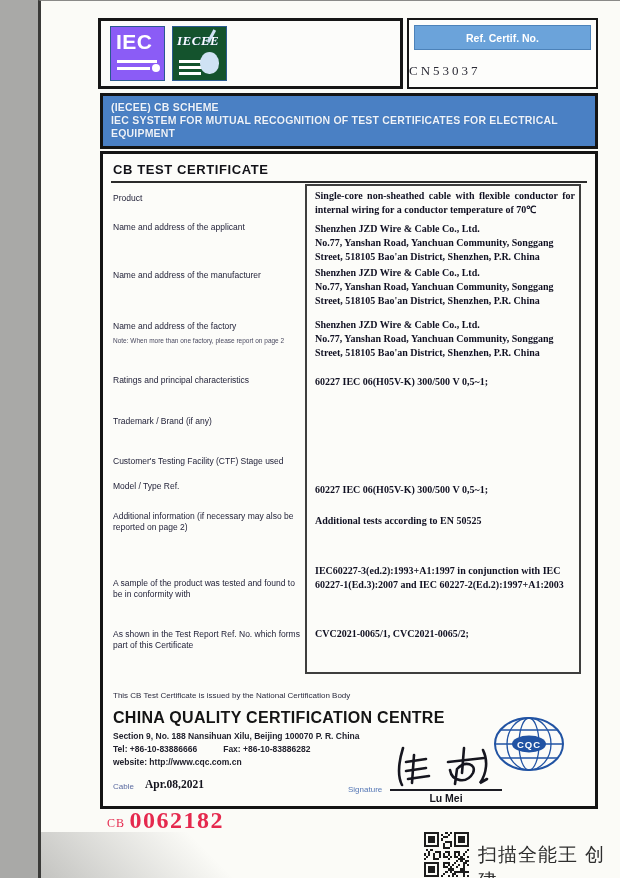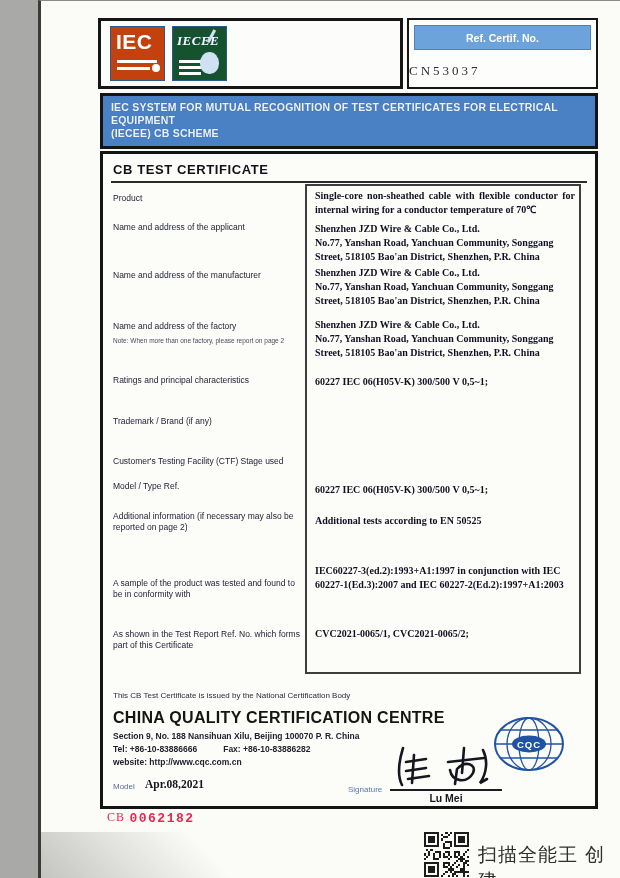--- a/index.html
+++ b/index.html
@@ -22,21 +22,21 @@
     pointer-events:none;
   }
 
   
   .logos-box {
     position:absolute; left:57px; top:17px; width:305px; height:71px;
     border:3px solid #161616; background:#fcfcfa;
   }
   .iec-logo {
     position:absolute; left:9px; top:5px; width:55px; height:55px;
-    background:#c2410c; border:1px solid #2a5a8f; overflow:hidden;
+    background:#8b5cf6; border:1px solid #2a5a8f; overflow:hidden;
   }
   .iec-text {
     color:#fff; font-weight:bold; font-size:21px; line-height:22px;
     margin:4px 0 0 5px; letter-spacing:0.5px;
     font-family:"Liberation Sans", sans-serif;
   }
   .iec-bar { position:absolute; left:6px; height:3px; background:#fff; }
   .iec-bar.b1 { top:33px; width:40px; }
   .iec-bar.b2 { top:40px; width:33px; }
   .iec-dot { position:absolute; left:41px; top:37px; width:8px; height:8px; border-radius:50%; background:#fff; }
@@ -136,21 +136,21 @@
   .sig-line { position:absolute; left:287px; top:635px; width:112px; border-top:2px solid #1c1c24; }
   .sig-name {
     position:absolute; left:287px; top:638px; width:112px; text-align:center;
     font-size:10.5px; font-weight:bold; color:#15151d;
   }
   .cqc-logo { position:absolute; left:388px; top:561px; }
 
   
   .stamp { position:absolute; left:66px; top:806px; color:#e5294e; white-space:nowrap; }
   .stamp-prefix { font-family:"Liberation Serif", serif; font-size:12px; letter-spacing:1px; }
-  .stamp-number { font-family:Liberation Mono, monospace; font-weight:bold; font-size:13px; letter-spacing:1.5px; vertical-align:-1px; }
+  .stamp-number { font-family:Liberation Serif, serif; font-weight:bold; font-size:24px; letter-spacing:1.5px; vertical-align:-1px; }
 
   .qr-wrap { position:absolute; left:383px; top:831px; width:45px; height:45px; }
   .scanner-note {
     position:absolute; left:437px; top:841px;
     font-size:19px; color:#2f2f2f; letter-spacing:1px;
     font-family:"DejaVu Sans", sans-serif;
   }
 </style>
 </head>
 <body>
@@ -175,22 +175,22 @@
       <div class="iecee-ball"></div>
     </div>
   </div>
 
   <div class="ref-box">
     <div class="ref-header">Ref. Certif. No.</div>
     <div class="ref-value">CN53037</div>
   </div>
 
   <div class="banner">
+    <div>(IECEE) CB SCHEME</div>
     <div>IEC SYSTEM FOR MUTUAL RECOGNITION OF TEST CERTIFICATES FOR ELECTRICAL EQUIPMENT</div>
-    <div>(IECEE) CB SCHEME</div>
   </div>
 
   <div class="main-box">
     <div class="cert-title">CB TEST CERTIFICATE</div>
     <div class="title-rule"></div>
 
     <div class="lbl" style="top:39px">Product</div>
     <div class="lbl" style="top:68px">Name and address of the applicant</div>
     <div class="lbl" style="top:116px">Name and address of the manufacturer</div>
     <div class="lbl" style="top:167px">Name and address of the factory</div>
@@ -219,21 +219,21 @@
     </div>
 
     <div class="issued-note">This CB Test Certificate is issued by the National Certification Body</div>
     <div class="ncb-name">CHINA QUALITY CERTIFICATION CENTRE</div>
     <div class="ncb-line ncb-addr">Section 9, No. 188 Nansihuan Xilu, Beijing 100070 P. R. China</div>
     <div class="ncb-line ncb-telfax">
       <span>Tel: +86-10-83886666</span><span class="telfax-gap"></span><span>Fax: +86-10-83886282</span>
     </div>
     <div class="ncb-line ncb-web">website: http://www.cqc.com.cn</div>
 
-    <div class="date-label">Model</div>
+    <div class="date-label">Cable</div>
     <div class="date-value">Apr.08,2021</div>
 
     <div class="sig-label">Signature</div>
     <svg class="sig-script" width="120" height="46" viewBox="0 0 120 46">
       <g fill="none" stroke="#16161f" stroke-width="2.6" stroke-linecap="round">
         <path d="M17,5 C13,18 11,32 16,42"></path>
         <path d="M28,12 L26,40"></path>
         <path d="M20,19 L40,16"></path>
         <path d="M20,28 L40,25"></path>
         <path d="M22,36 L43,33"></path>

